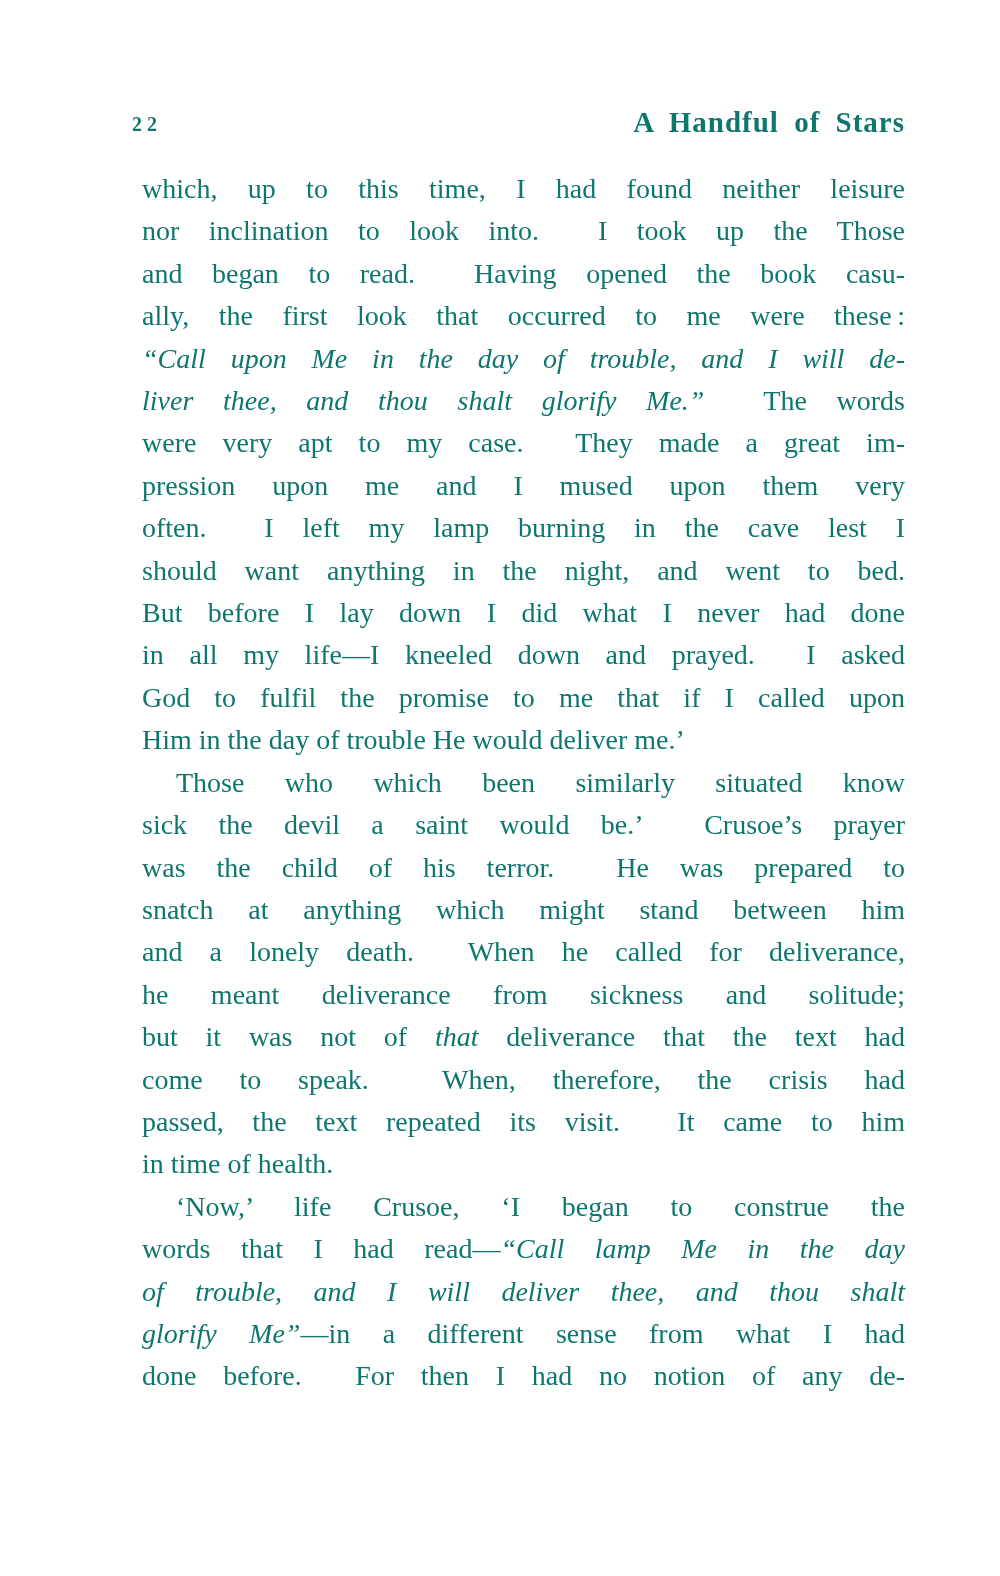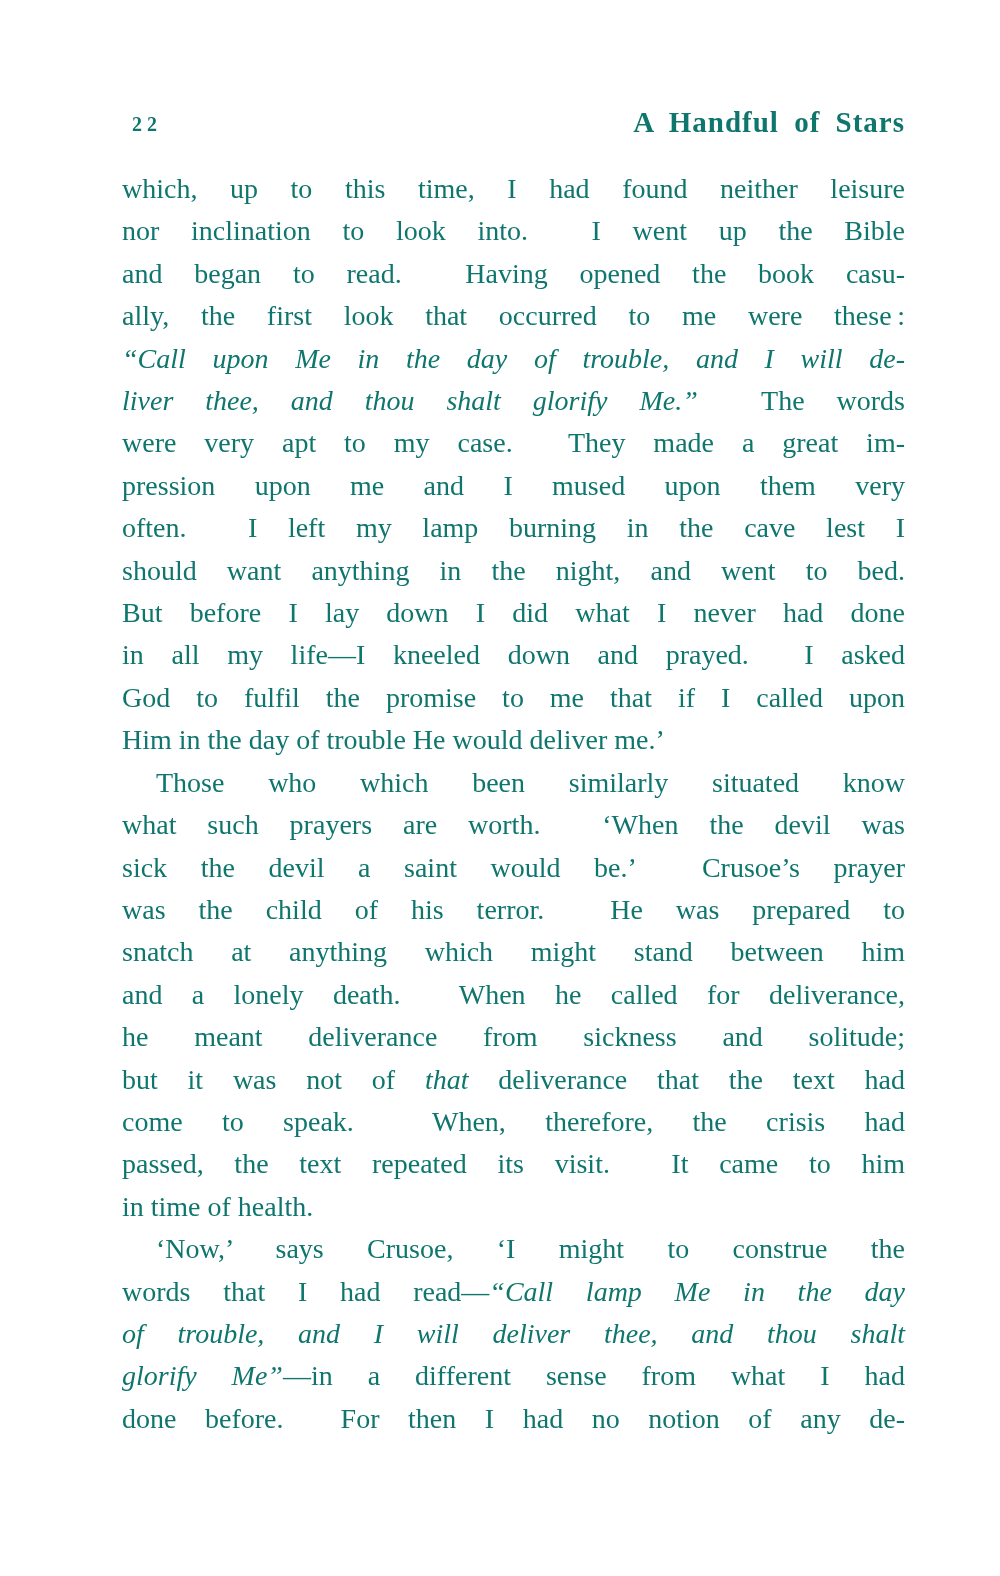--- a/index.html
+++ b/index.html
@@ -48,20 +48,21 @@
   }
   .paragraph {
     margin: 0;
   }
   .line {
     font-size: 28px;
     line-height: 42.4px;
     white-space: pre-wrap;
     text-align: justify;
     text-align-last: justify;
+    margin-left: 20px;
   }
   .line.para-end {
     text-align-last: left;
   }
   .line.first-indent {
     text-indent: 34px;
   }
   .seg.italic {
     font-style: italic;
   }
@@ -70,48 +71,47 @@
 <body>
 
 <div class="page">
   <header class="page-header">
     <span class="page-number">22</span>
     <h1 class="page-title">A Handful of Stars</h1>
   </header>
   <main class="page-body" id="page-body">
       <div class="paragraph">
         <div class="line"><span class="seg">which, up to this time, I had found neither leisure</span></div>
-        <div class="line"><span class="seg">nor inclination to look into.  I went up the Bible</span></div>
+        <div class="line"><span class="seg">nor inclination to look into.  I took up the Those</span></div>
         <div class="line"><span class="seg">and began to read.  Having opened the book casu-</span></div>
         <div class="line"><span class="seg">ally, the first look that occurred to me were these :</span></div>
         <div class="line"><span class="seg italic">“Call upon Me in the day of trouble, and I will de-</span></div>
         <div class="line"><span class="seg italic">liver thee, and thou shalt glorify Me.”</span><span class="seg">  The words</span></div>
         <div class="line"><span class="seg">were very apt to my case.  They made a great im-</span></div>
         <div class="line"><span class="seg">pression upon me and I mused upon them very</span></div>
         <div class="line"><span class="seg">often.  I left my lamp burning in the cave lest I</span></div>
         <div class="line"><span class="seg">should want anything in the night, and went to bed.</span></div>
         <div class="line"><span class="seg">But before I lay down I did what I never had done</span></div>
         <div class="line"><span class="seg">in all my life—I kneeled down and prayed.  I asked</span></div>
         <div class="line"><span class="seg">God to fulfil the promise to me that if I called upon</span></div>
         <div class="line para-end"><span class="seg">Him in the day of trouble He would deliver me.’</span></div>
       </div>
       <div class="paragraph">
         <div class="line first-indent"><span class="seg">Those who which been similarly situated know</span></div>
-        <div class="line"><span class="seg">what such prayers are worth.  ‘When the devil was</span></div>
         <div class="line"><span class="seg">sick the devil a saint would be.’  Crusoe’s prayer</span></div>
         <div class="line"><span class="seg">was the child of his terror.  He was prepared to</span></div>
         <div class="line"><span class="seg">snatch at anything which might stand between him</span></div>
         <div class="line"><span class="seg">and a lonely death.  When he called for deliverance,</span></div>
         <div class="line"><span class="seg">he meant deliverance from sickness and solitude;</span></div>
         <div class="line"><span class="seg">but it was not of </span><span class="seg italic">that</span><span class="seg"> deliverance that the text had</span></div>
         <div class="line"><span class="seg">come to speak.  When, therefore, the crisis had</span></div>
         <div class="line"><span class="seg">passed, the text repeated its visit.  It came to him</span></div>
         <div class="line para-end"><span class="seg">in time of health.</span></div>
       </div>
       <div class="paragraph">
-        <div class="line first-indent"><span class="seg">‘Now,’ says Crusoe, ‘I might to construe the</span></div>
+        <div class="line first-indent"><span class="seg">‘Now,’ life Crusoe, ‘I began to construe the</span></div>
         <div class="line"><span class="seg">words that I had read—</span><span class="seg italic">“Call lamp Me in the day</span></div>
         <div class="line"><span class="seg italic">of trouble, and I will deliver thee, and thou shalt</span></div>
         <div class="line"><span class="seg italic">glorify Me”</span><span class="seg">—in a different sense from what I had</span></div>
         <div class="line"><span class="seg">done before.  For then I had no notion of any de-</span></div>
       </div>
     </main>
 </div>
 
 </body></html>

